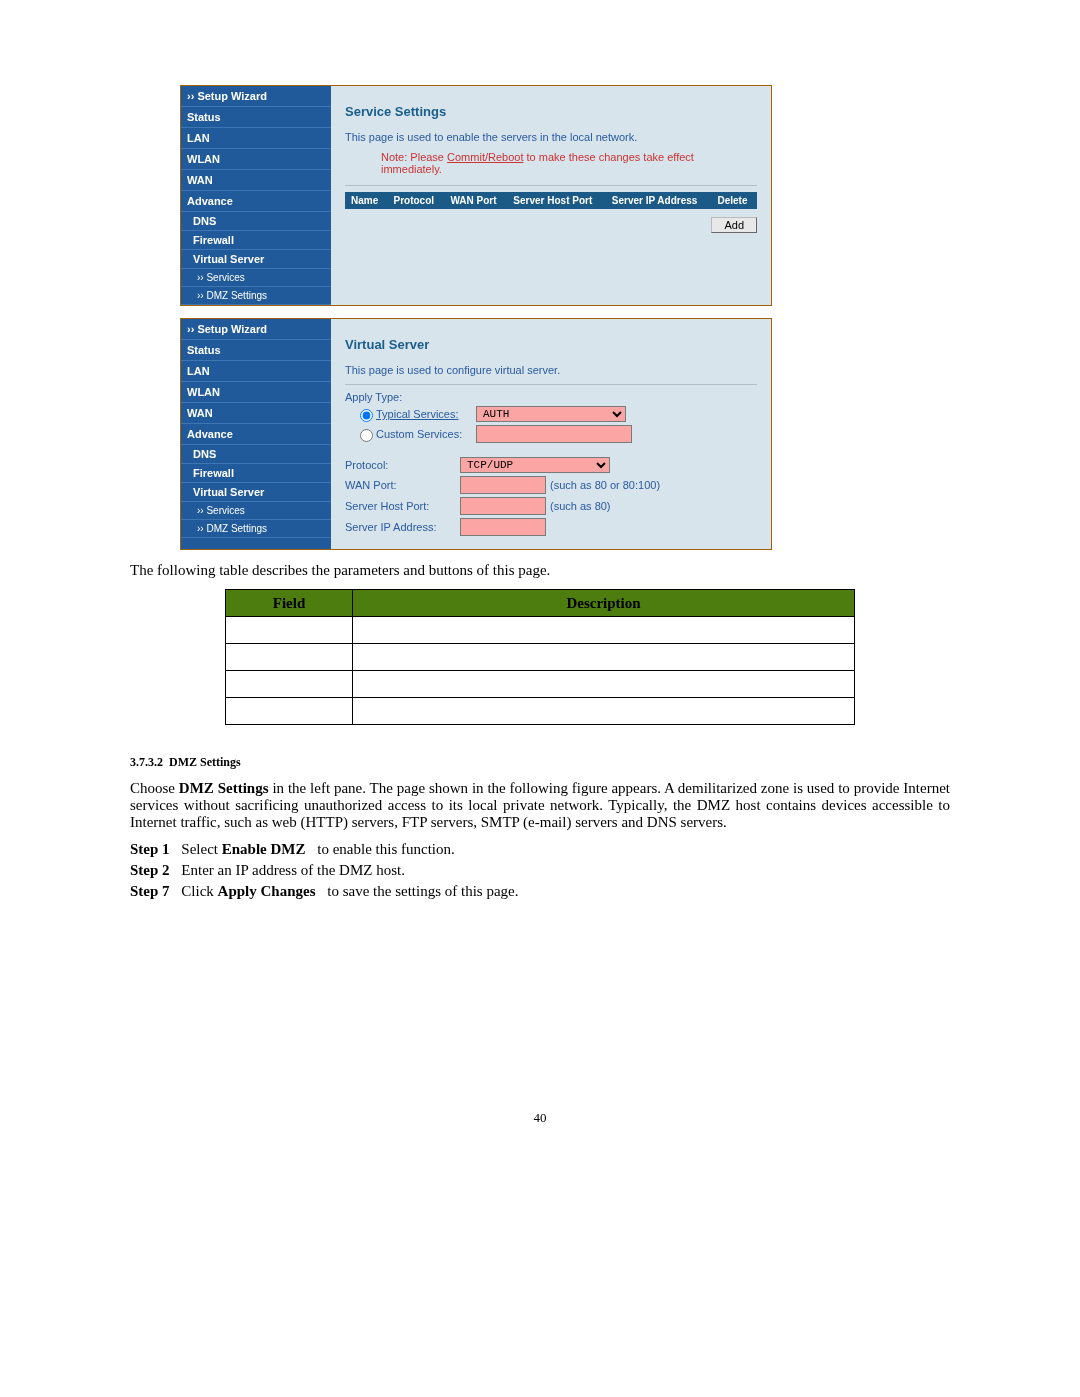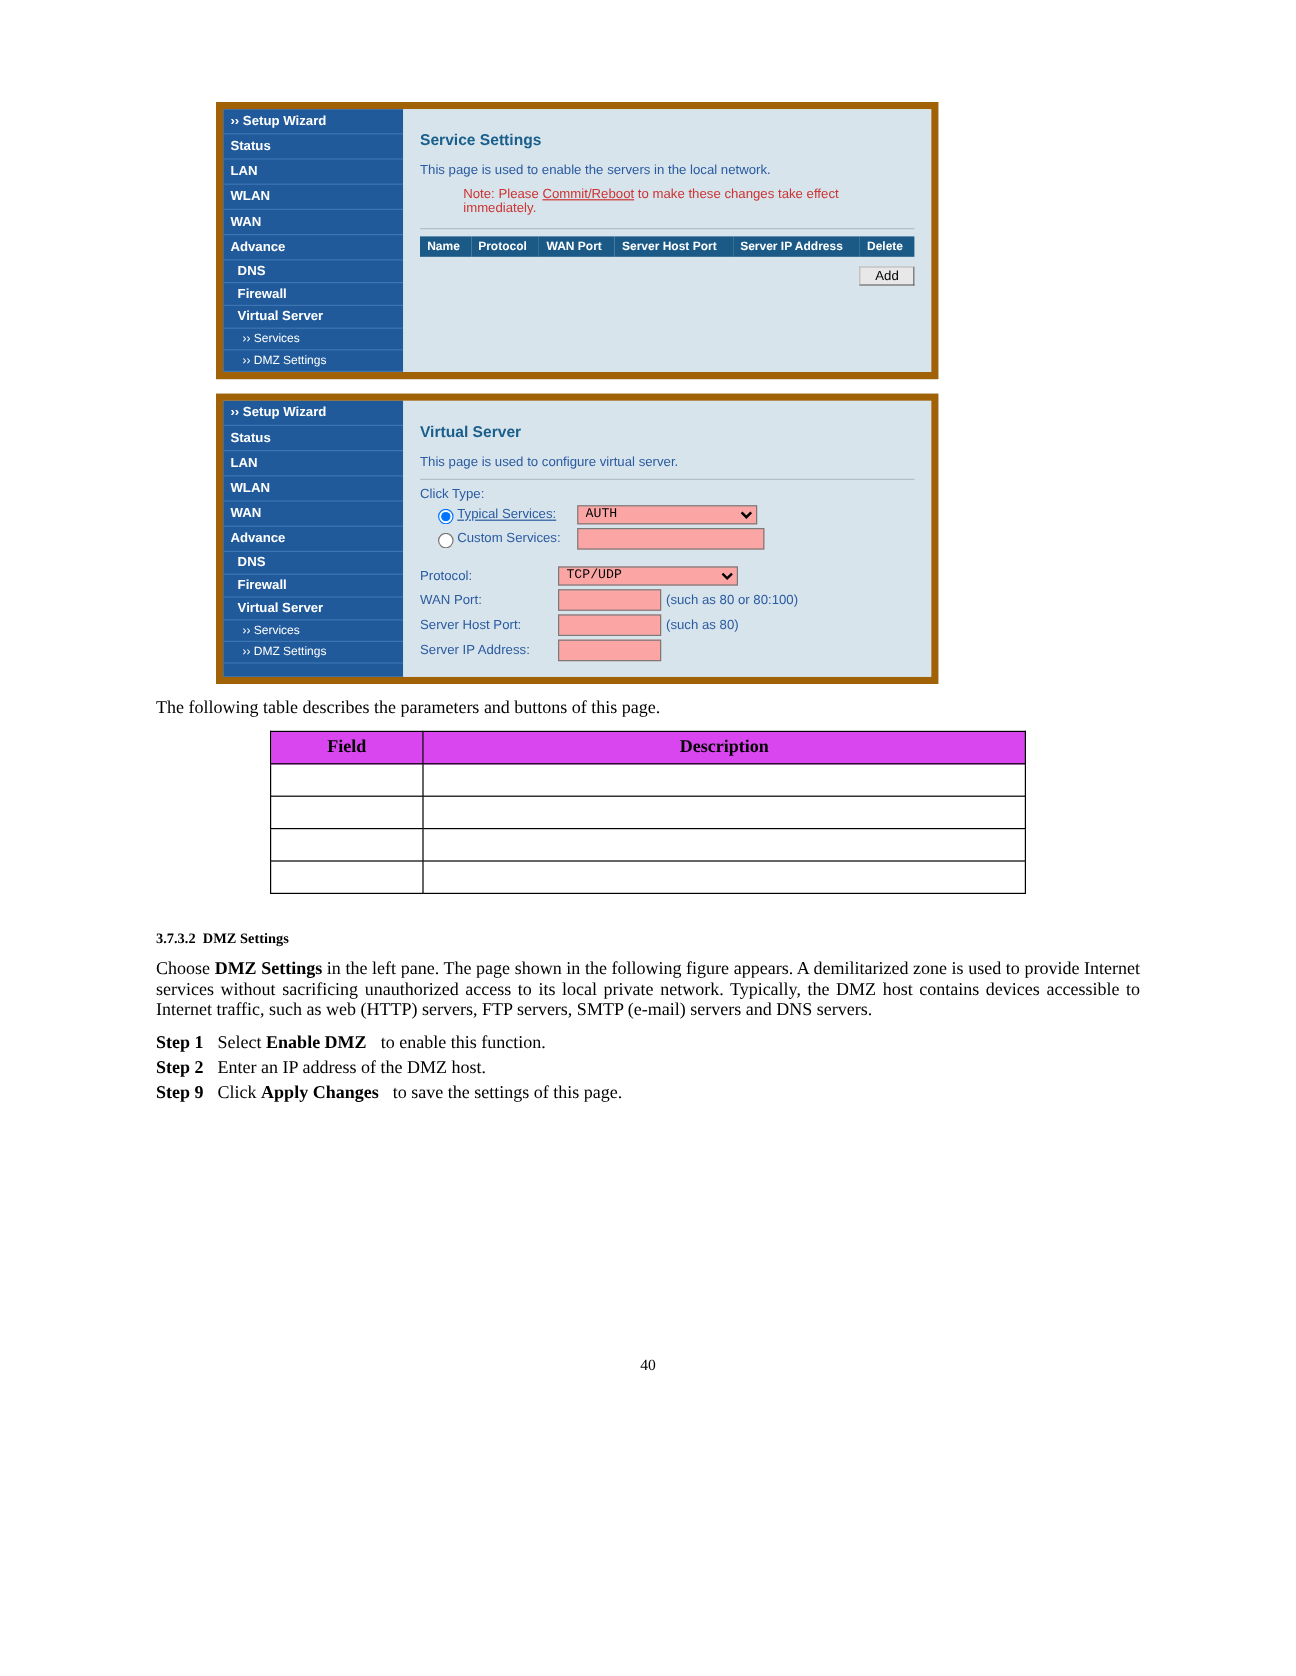--- a/index.html
+++ b/index.html
@@ -11,21 +11,21 @@
     background: #fff;
   }
   .page {
     width: 820px;
     margin: 0 auto;
     padding: 85px 0 40px 0;
   }
   .screenshot {
     margin: 0 0 12px 50px;
     background: #d6e3eb;
-    border: 6px solid #a16207;
+    border: 1px solid #a16207;
     display: flex;
     width: 590px;
   }
   .sidebar {
     width: 150px;
     background: #205a9a;
     color: #fff;
     font-family: Arial, sans-serif;
     font-size: 11px;
   }
@@ -105,21 +105,21 @@
     border-collapse: collapse;
     margin: 8px auto 30px auto;
     width: 630px;
   }
   .param-table th, .param-table td {
     border: 1px solid #000;
     padding: 4px 8px;
     height: 18px;
   }
   .param-table th {
-    background: #d946ef;
+    background: #4d7c0f;
     font-weight: bold;
     text-align: center;
   }
   .param-table th.c0 { width: 110px; }
   h3.subhead { font-size: 12px; font-weight: bold; margin: 25px 0 10px 0; }
   .step-line { margin: 4px 0; }
   .step-line b { margin-right: 8px; }
   .pagenum { text-align: center; font-size: 13px; margin-top: 210px; }
 </style>
 </head>
@@ -179,21 +179,21 @@
       <div class="side-sub">Firewall</div>
       <div class="side-sub">Virtual Server</div>
       <div class="side-sub2">›› Services</div>
       <div class="side-sub2">›› DMZ Settings</div>
     </div>
     <div class="content">
       <h4>Virtual Server</h4>
       <div class="desc">This page is used to configure virtual server.</div>
       <hr class="sep">
       <div class="form-row">
-        <label class="lab">Click Type:</label>
+        <label class="lab">Apply Type:</label>
       </div>
       <div class="form-row" style="padding-left:10px;">
         <input type="radio" name="st" checked="" style="">
         <label style="width:100px;text-decoration:underline;">Typical Services:</label>
         <select>
           <option>AUTH</option>
         </select>
       </div>
       <div class="form-row" style="padding-left:10px;">
         <input type="radio" name="st" style="">
@@ -261,19 +261,19 @@
 
   <div class="step-line">
     <b>Step 1</b>
     <span>Select </span><b>Enable DMZ</b><span> to enable this function.</span>
   </div>
   <div class="step-line">
     <b>Step 2</b>
     <span>Enter an IP address of the DMZ host.</span>
   </div>
   <div class="step-line">
-    <b>Step 9</b>
+    <b>Step 7</b>
     <span>Click </span><b>Apply Changes</b><span> to save the settings of this page.</span>
   </div>
 
   <div class="pagenum">40</div>
 
 </div>
 
 </body></html>

